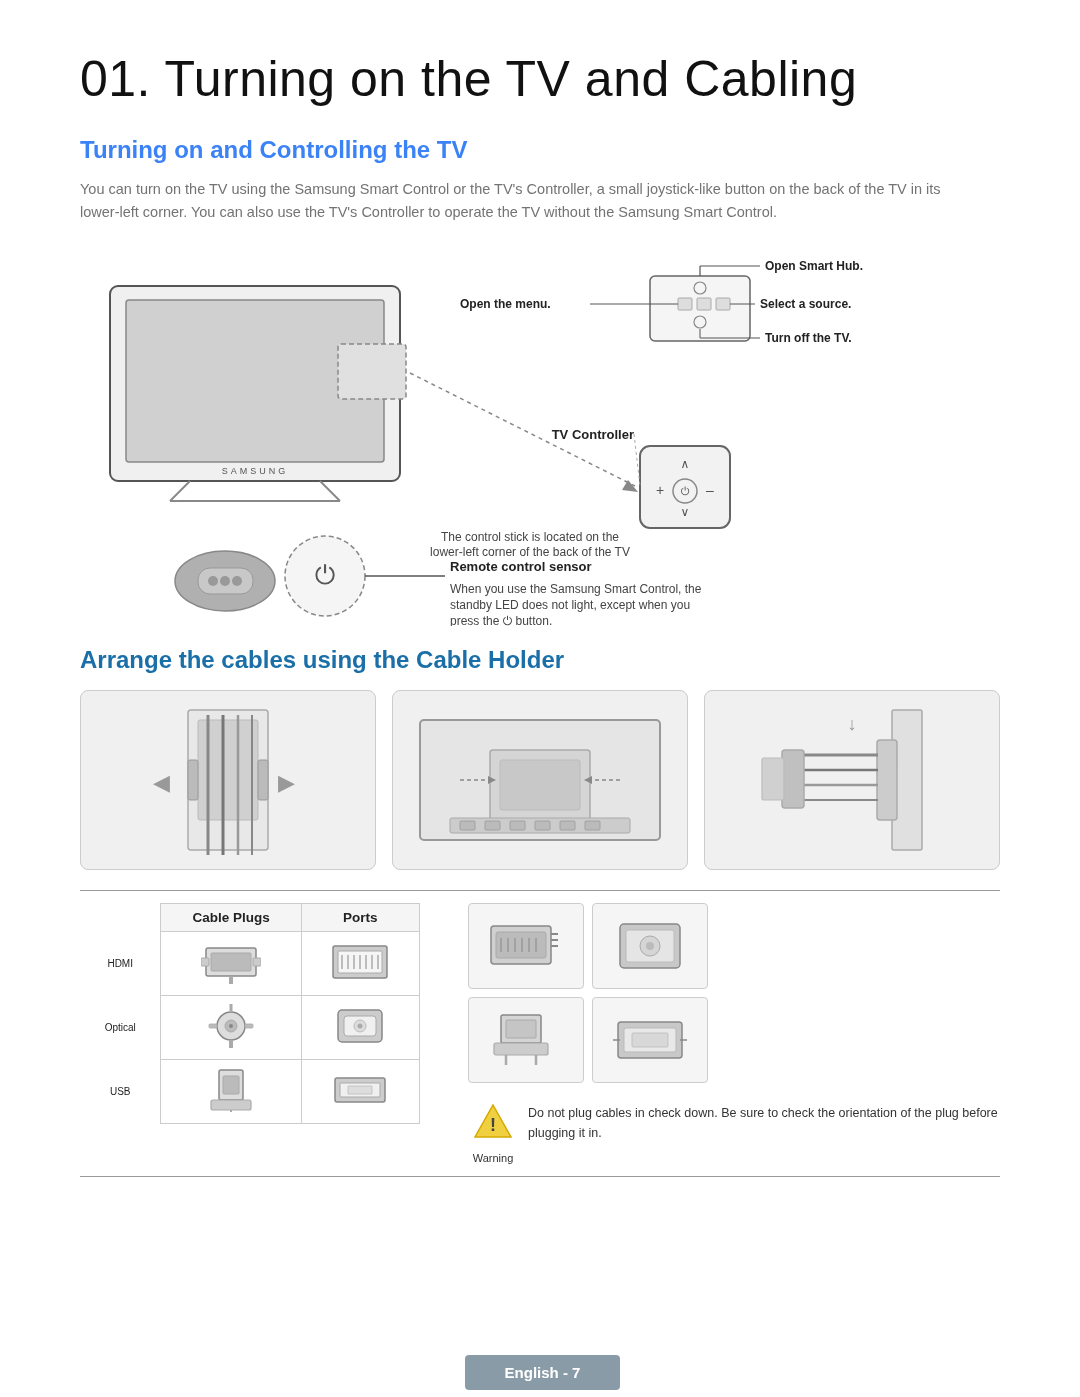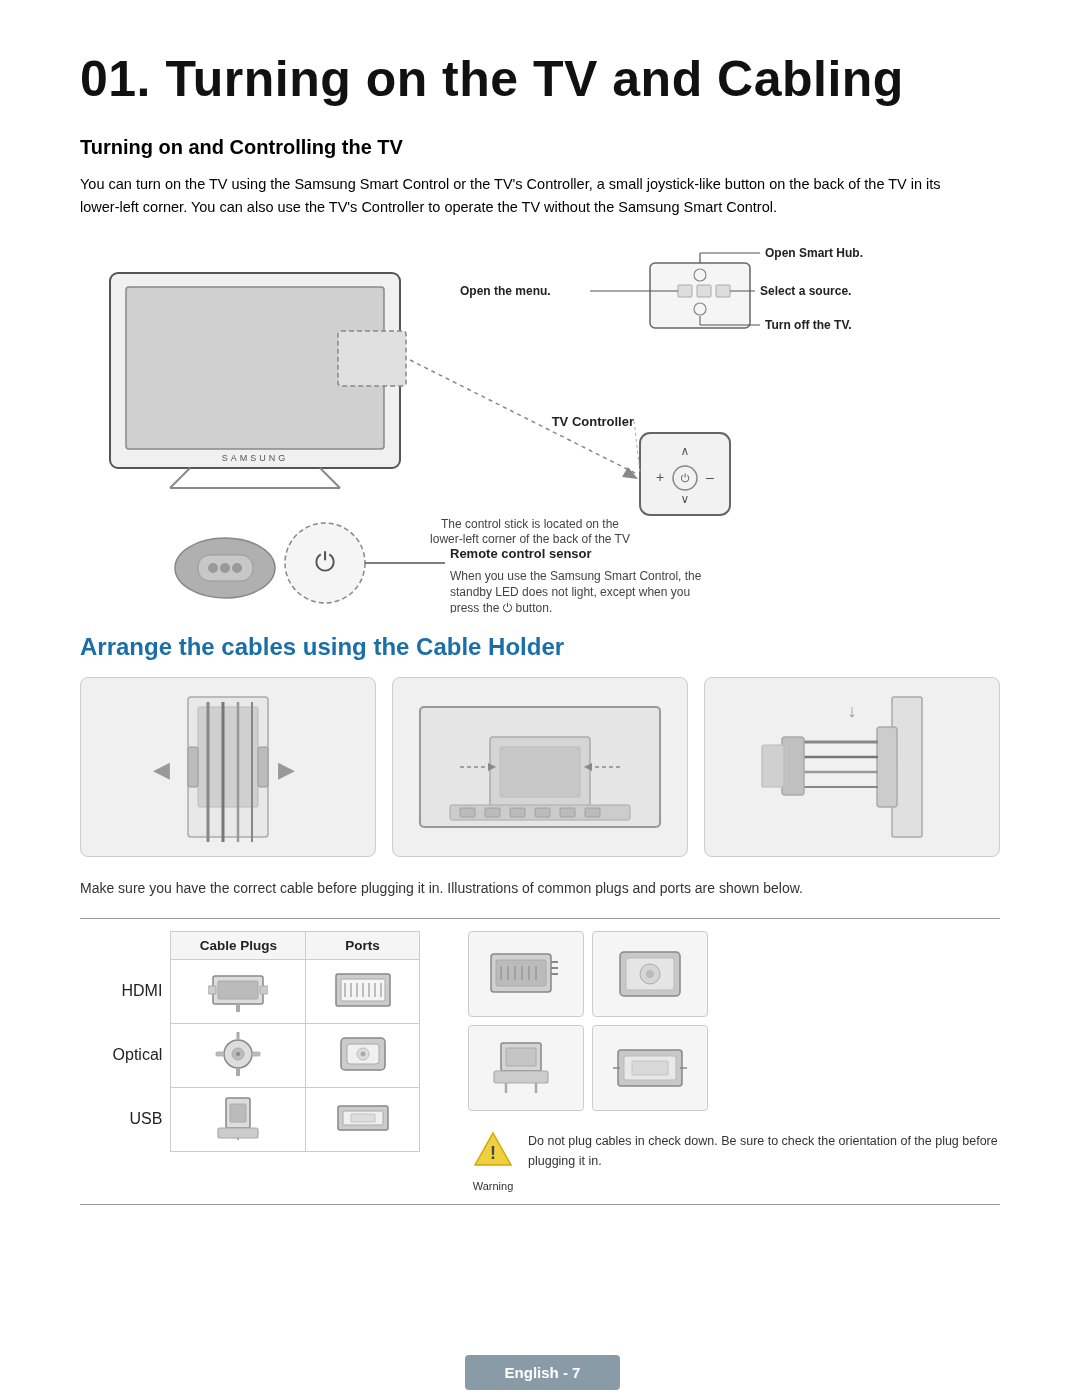--- a/index.html
+++ b/index.html
@@ -9,22 +9,22 @@
       color: #222;
       width: 1080px;
       min-height: 1397px;
       position: relative;
       padding: 50px 80px 80px 80px;
     }
 
     .intro-text {
       font-size: 14.5px;
       line-height: 1.6;
-      color: #000000;
-      margin-bottom: 24px;
+      color: #737373;
+      margin-bottom: 32px;
       max-width: 870px;
     }
 
     
     .section2 {
       margin-top: 20px;
     }
 
     .cable-images {
       display: flex;
@@ -76,26 +76,25 @@
     }
 
     .cable-table td {
       border: 1px solid #ccc;
       padding: 8px 16px;
       text-align: center;
       vertical-align: middle;
     }
 
     .cable-table td.row-label {
-      text-align: right;
       font-weight: normal;
       border-left: none;
       border: none;
-      padding-right: 8px;
-      font-size: 16px;
+      padding-right: 16px;
+      font-size: 10px;
     }
 
     
     .table-right {
       display: flex;
       flex-direction: column;
       gap: 8px;
       flex: 1;
     }
 
@@ -165,23 +164,23 @@
     .diagram-svg-wrap {
       position: relative;
       width: 100%;
       height: 370px;
       margin-bottom: 18px;
     }
   </style>
 </head>
 <body>
 
-<h1 style="font-size:50px;font-weight:700;font-family:'Arial Black',Arial,sans-serif;color:#111;margin-bottom:28px;letter-spacing:0.5px;">01. Turning on the TV and Cabling</h1>
-
-<h2 style="font-size:20px;font-weight:bold;color:#000000;margin-bottom:14px;font-family:Arial,sans-serif;">Turning on and Controlling the TV</h2>
+<h1 style="font-size:50px;font-weight:400;font-family:'Arial Black',Arial,sans-serif;color:#111;margin-bottom:28px;letter-spacing:0.5px;">01. Turning on the TV and Cabling</h1>
+
+<h2 style="font-size:24px;font-weight:bold;color:#3b82f6;margin-bottom:14px;font-family:Arial,sans-serif;">Turning on and Controlling the TV</h2>
 
 <p class="intro-text">You can turn on the TV using the Samsung Smart Control or the TV's Controller, a small joystick-like button on the back of the TV in its lower-left corner. You can also use the TV's Controller to operate the TV without the Samsung Smart Control.</p>
 
 <div class="diagram-svg-wrap">
   <svg width="920" height="370" viewBox="0 0 920 370" xmlns="http://www.w3.org/2000/svg">
 
     <rect x="30" y="30" width="290" height="195" rx="8" ry="8" fill="#f0f0f0" stroke="#555" stroke-width="2"></rect>
 
     <rect x="46" y="44" width="258" height="162" rx="3" ry="3" fill="#d0d0d0" stroke="#888" stroke-width="1.5"></rect>
 
@@ -322,21 +321,20 @@
         <line x1="50" y1="100" x2="126" y2="100" stroke="#888" stroke-width="2"></line>
 
         <rect x="30" y="50" width="22" height="58" rx="3" fill="#c0c0c0" stroke="#aaa" stroke-width="1.5"></rect>
         <rect x="10" y="58" width="22" height="42" rx="2" fill="#d0d0d0" stroke="#bbb" stroke-width="1.2"></rect>
 
         <text x="100" y="30" font-size="18" fill="#999" text-anchor="middle">↓</text>
       </svg>
     </div>
   </div>
 
-  <p class="caption-text">Make sure you have the correct cable before plugging it in. Illustrations of common plugs and ports are shown below.</p>
 
   <div class="cable-table-section">
 
     <table class="cable-table">
       <thead>
         <tr>
           <th style="border:none;background:transparent;"></th>
           <th>Cable Plugs</th>
           <th>Ports</th>
         </tr>

